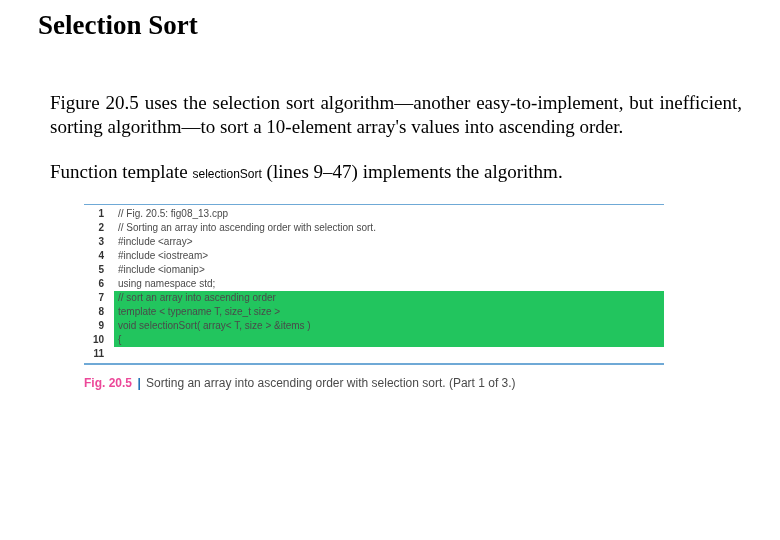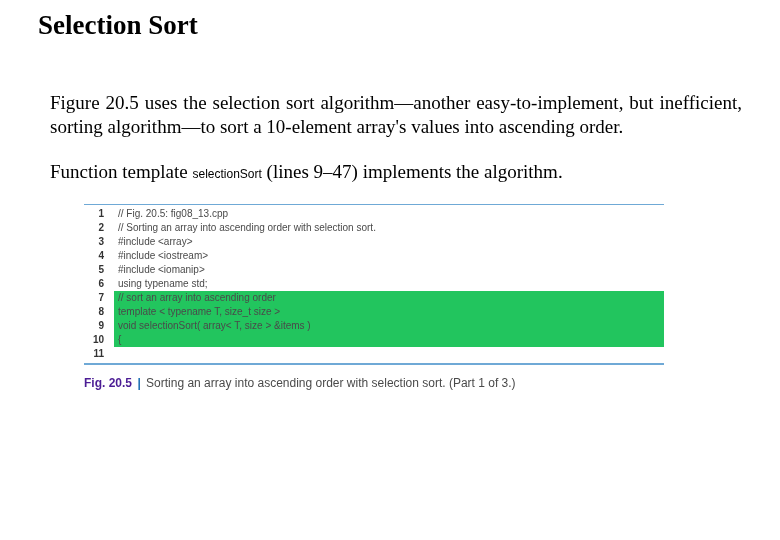--- a/index.html
+++ b/index.html
@@ -66,21 +66,21 @@
     background: #22c55e;
   }
   .caption {
     font-family: Verdana, Arial, Helvetica, sans-serif;
     font-size: 12px;
     color: #4a4a4a;
     padding: 5px 0 0 0;
     line-height: 2.2;
   }
   .caption .figlabel {
-    color: #4c1d95;
+    color: #ec4899;
     font-weight: bold;
   }
   .caption .bar {
     color: #1b6fb3;
     font-weight: bold;
     padding: 0 2px;
   }
 </style>
 </head>
 <body>
@@ -111,21 +111,21 @@
         <span>9</span>
         <span>10</span>
         <span>11</span>
       </div>
       <div class="code-lines">
         <span class="line">// Fig. 20.5: fig08_13.cpp</span>
         <span class="line">// Sorting an array into ascending order with selection sort.</span>
         <span class="line">#include &lt;array&gt;</span>
         <span class="line">#include &lt;iostream&gt;</span>
         <span class="line">#include &lt;iomanip&gt;</span>
-        <span class="line">using typename std;</span>
+        <span class="line">using namespace std;</span>
         <span class="line"></span>
         <span class="line hl">// sort an array into ascending order</span>
         <span class="line hl">template &lt; typename T, size_t size &gt;</span>
         <span class="line hl">void selectionSort( array&lt; T, size &gt; &amp;items )</span>
         <span class="line hl">{</span>
       </div>
     </div>
   </div>
 
   <div class="caption" style="margin-left:46px;">

